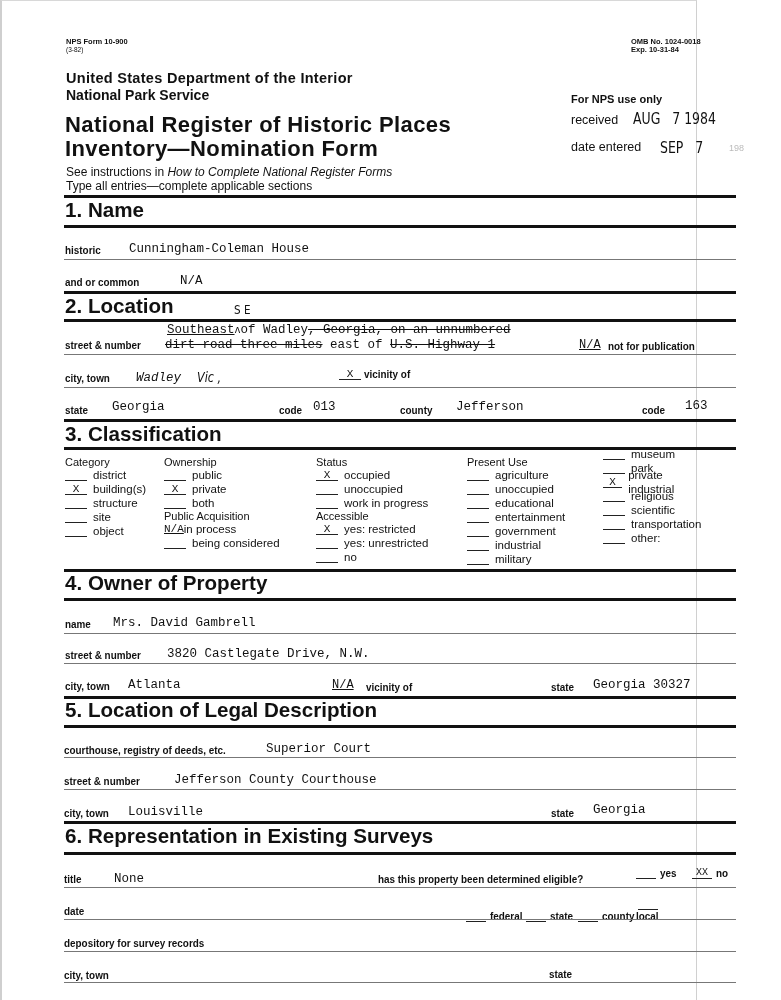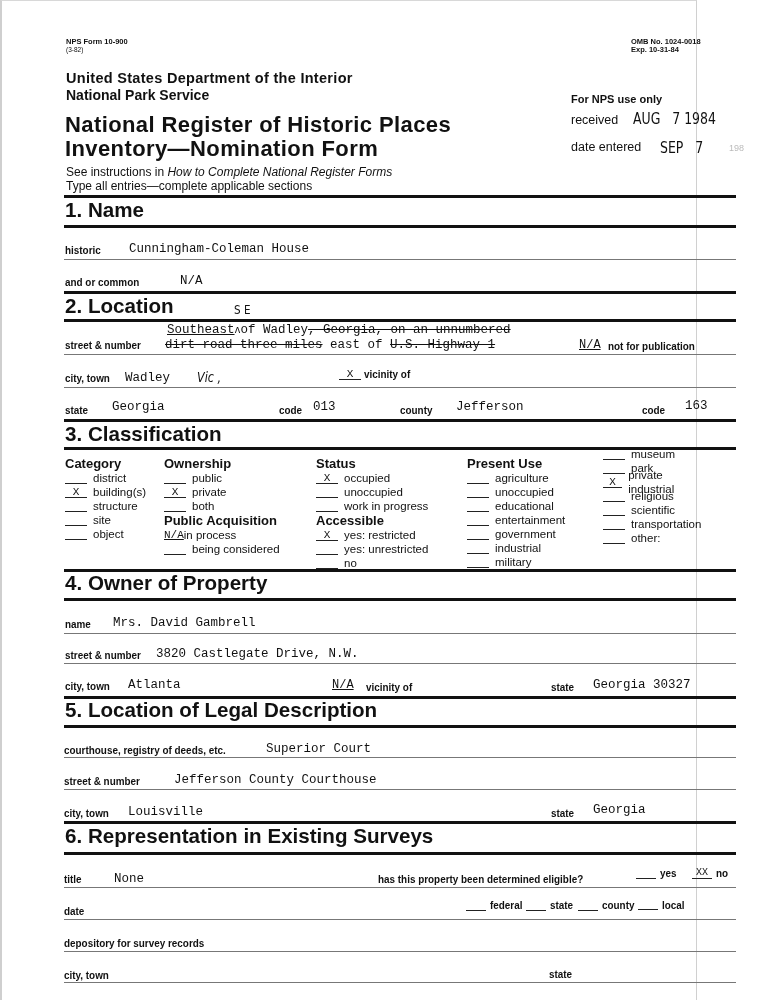--- a/index.html
+++ b/index.html
@@ -14,21 +14,21 @@
   .maintitle { font-size: 22px; font-weight: 900; letter-spacing: 0.4px; line-height: 24px; }
   .instr { font-size: 12px; line-height: 14px; }
   .label { font-size: 11px; font-weight: bold; transform: scaleX(0.9); transform-origin: left; }
   .type { font-family: "Liberation Mono", "DejaVu Sans Mono", monospace; font-size: 12.5px; }
   .hand { font-family: "DejaVu Sans", sans-serif; font-size: 16px; font-weight: normal; transform: scaleX(0.8); transform-origin: left; }
   .sechead { font-size: 21px; font-weight: 900; transform: scaleX(0.98); transform-origin: left; }
   .rule-thick { position: absolute; left: 62px; width: 672px; height: 3px; background: #111; }
   .rule-thin { position: absolute; left: 62px; width: 672px; height: 1px; background: #777; }
   .strike { text-decoration: line-through; }
   .ul { text-decoration: underline; }
-  .col-h { font-size: 13px; font-weight: bold; }
+  .col-h { font-size: 11px; font-weight: normal; }
   .opt { font-size: 11.5px; line-height: 14px; display: flex; align-items: center; }
   .blank { display: inline-block; width: 22px; border-bottom: 1px solid #222; height: 11px; margin-right: 6px; font-family: "Liberation Mono", monospace; font-size: 11px; text-align: center; line-height: 10px; }
   .cls-col { position: absolute; top: 455px; }
   .cls-col .opt { height: 14px; }
   .nps-label { font-size: 11px; font-weight: bold; }
   .stamp { font-family: "DejaVu Sans", sans-serif; font-size: 16px; transform: scaleX(0.78); transform-origin: left; }
 </style>
 </head>
 <body>
 
@@ -79,21 +79,21 @@
     <span class="ul">Southeast</span><span style="font-size:10px;">ʌ</span><span>of Wadley</span><span class="strike">, Georgia, on an unnumbered</span>
   </div>
   <div class="abs type" style="left:163px;top:337px;font-size:12.5px;">
     <span class="strike">dirt road three miles</span><span style="white-space:pre;"> east of </span><span class="strike">U.S. Highway 1</span>
   </div>
   <div class="abs type ul" style="left:577px;top:337px;font-size:12px;">N/A</div>
   <div class="abs label" style="left:606px;top:339px;">not for publication</div>
   <div class="rule-thin" style="top:353px;"></div>
 
   <div class="abs label" style="left:63px;top:371px;">city, town</div>
-  <div class="abs type" style="left:123px;top:370px;">Wadley</div>
+  <div class="abs type" style="left:134px;top:370px;font-style:italic;">Wadley</div>
   <div class="abs hand" style="left:195px;top:368px;font-size:14px;font-style:italic;">Vic ,</div>
   <div class="abs" style="left:337px;top:367px;display:flex;align-items:flex-end;">
     <span class="blank" style="width:22px;">X</span>
     <span class="label" style="margin-left:-3px;">vicinity of</span>
   </div>
   <div class="rule-thin" style="top:386px;"></div>
 
   <div class="abs label" style="left:63px;top:403px;">state</div>
   <div class="abs type" style="left:110px;top:399px;">Georgia</div>
   <div class="abs label" style="left:277px;top:403px;">code</div>
@@ -251,21 +251,21 @@
   <div class="rule-thick" style="top:568px;"></div>
 
   <div class="abs sechead" style="left:63px;top:570px;">4.  Owner of Property</div>
   <div class="rule-thick" style="top:597px;"></div>
 
   <div class="abs label" style="left:63px;top:617px;">name</div>
   <div class="abs type" style="left:111px;top:615px;">Mrs. David Gambrell</div>
   <div class="rule-thin" style="top:632px;"></div>
 
   <div class="abs label" style="left:63px;top:648px;">street &amp; number</div>
-  <div class="abs type" style="left:154px;top:646px;">3820 Castlegate Drive, N.W.</div>
+  <div class="abs type" style="left:165px;top:646px;">3820 Castlegate Drive, N.W.</div>
   <div class="rule-thin" style="top:662px;"></div>
 
   <div class="abs label" style="left:63px;top:679px;">city, town</div>
   <div class="abs type" style="left:126px;top:677px;">Atlanta</div>
   <div class="abs type ul" style="left:330px;top:677px;font-size:12px;">N/A</div>
   <div class="abs label" style="left:364px;top:680px;">vicinity of</div>
   <div class="abs label" style="left:549px;top:680px;">state</div>
   <div class="abs type" style="left:591px;top:677px;">Georgia 30327</div>
   <div class="rule-thick" style="top:695px;"></div>
 
@@ -309,21 +309,21 @@
         <span class="label" style="margin-left:-2px;margin-right:-4px;">federal</span>
       </span>
     <span style="display:flex;align-items:flex-end;">
         <span class="blank" style="width:20px;"></span>
         <span class="label" style="margin-left:-2px;margin-right:-2px;">state</span>
       </span>
     <span style="display:flex;align-items:flex-end;">
         <span class="blank" style="width:20px;"></span>
         <span class="label" style="margin-left:-2px;margin-right:-4px;">county</span>
       </span>
-    <span style="display:flex;align-items:flex-start;">
+    <span style="display:flex;align-items:flex-start;flex-direction:column;">
         <span class="blank" style="width:20px;"></span>
         <span class="label" style="margin-left:-2px;">local</span>
       </span>
   </div>
   <div class="rule-thin" style="top:918px;"></div>
 
   <div class="abs label" style="left:62px;top:936px;">depository for survey records</div>
   <div class="rule-thin" style="top:950px;"></div>
 
   <div class="abs label" style="left:62px;top:968px;">city, town</div>

